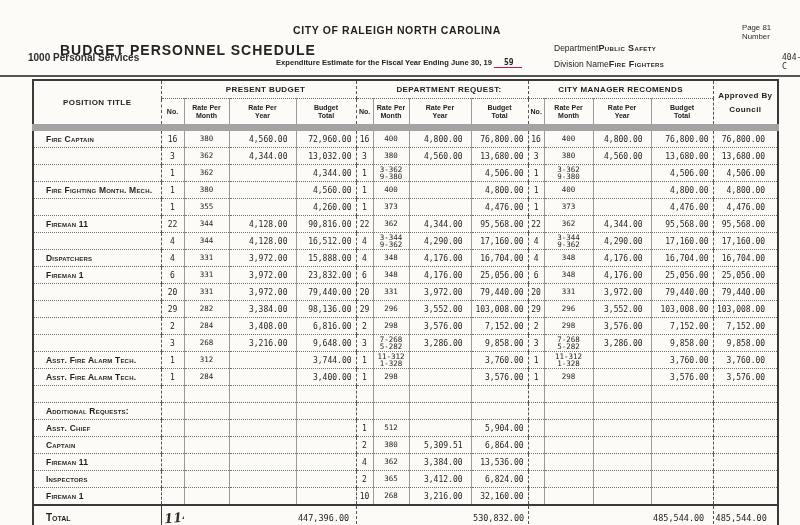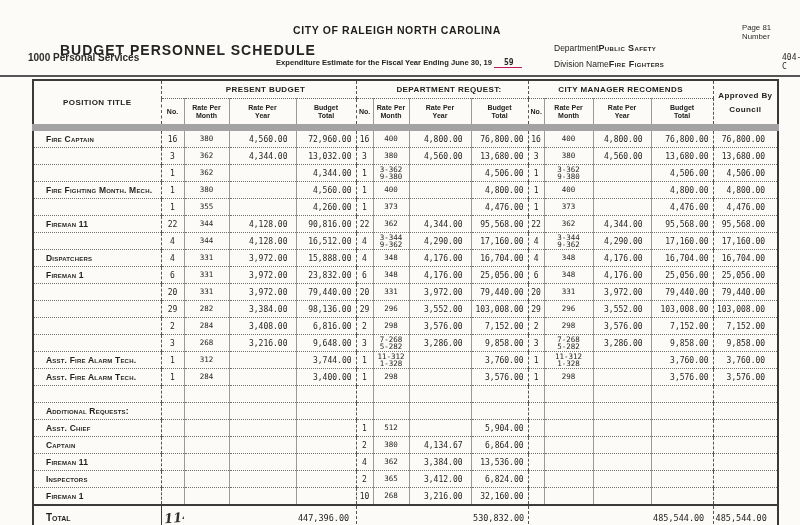--- a/index.html
+++ b/index.html
@@ -437,21 +437,21 @@
             <td class="ap gb"></td>
           </tr>
           <tr>
             <td class="title">Captain</td>
             <td class="no gb"></td>
             <td class="rm"></td>
             <td class="ry"></td>
             <td class="bt"></td>
             <td class="no gb">2</td>
             <td class="rm">380</td>
-            <td class="ry">4,134.67</td>
+            <td class="ry">5,309.51</td>
             <td class="bt">6,864.00</td>
             <td class="no gb"></td>
             <td class="rm"></td>
             <td class="ry"></td>
             <td class="bt"></td>
             <td class="ap gb"></td>
           </tr>
           <tr>
             <td class="title">Fireman 11</td>
             <td class="no gb"></td>

